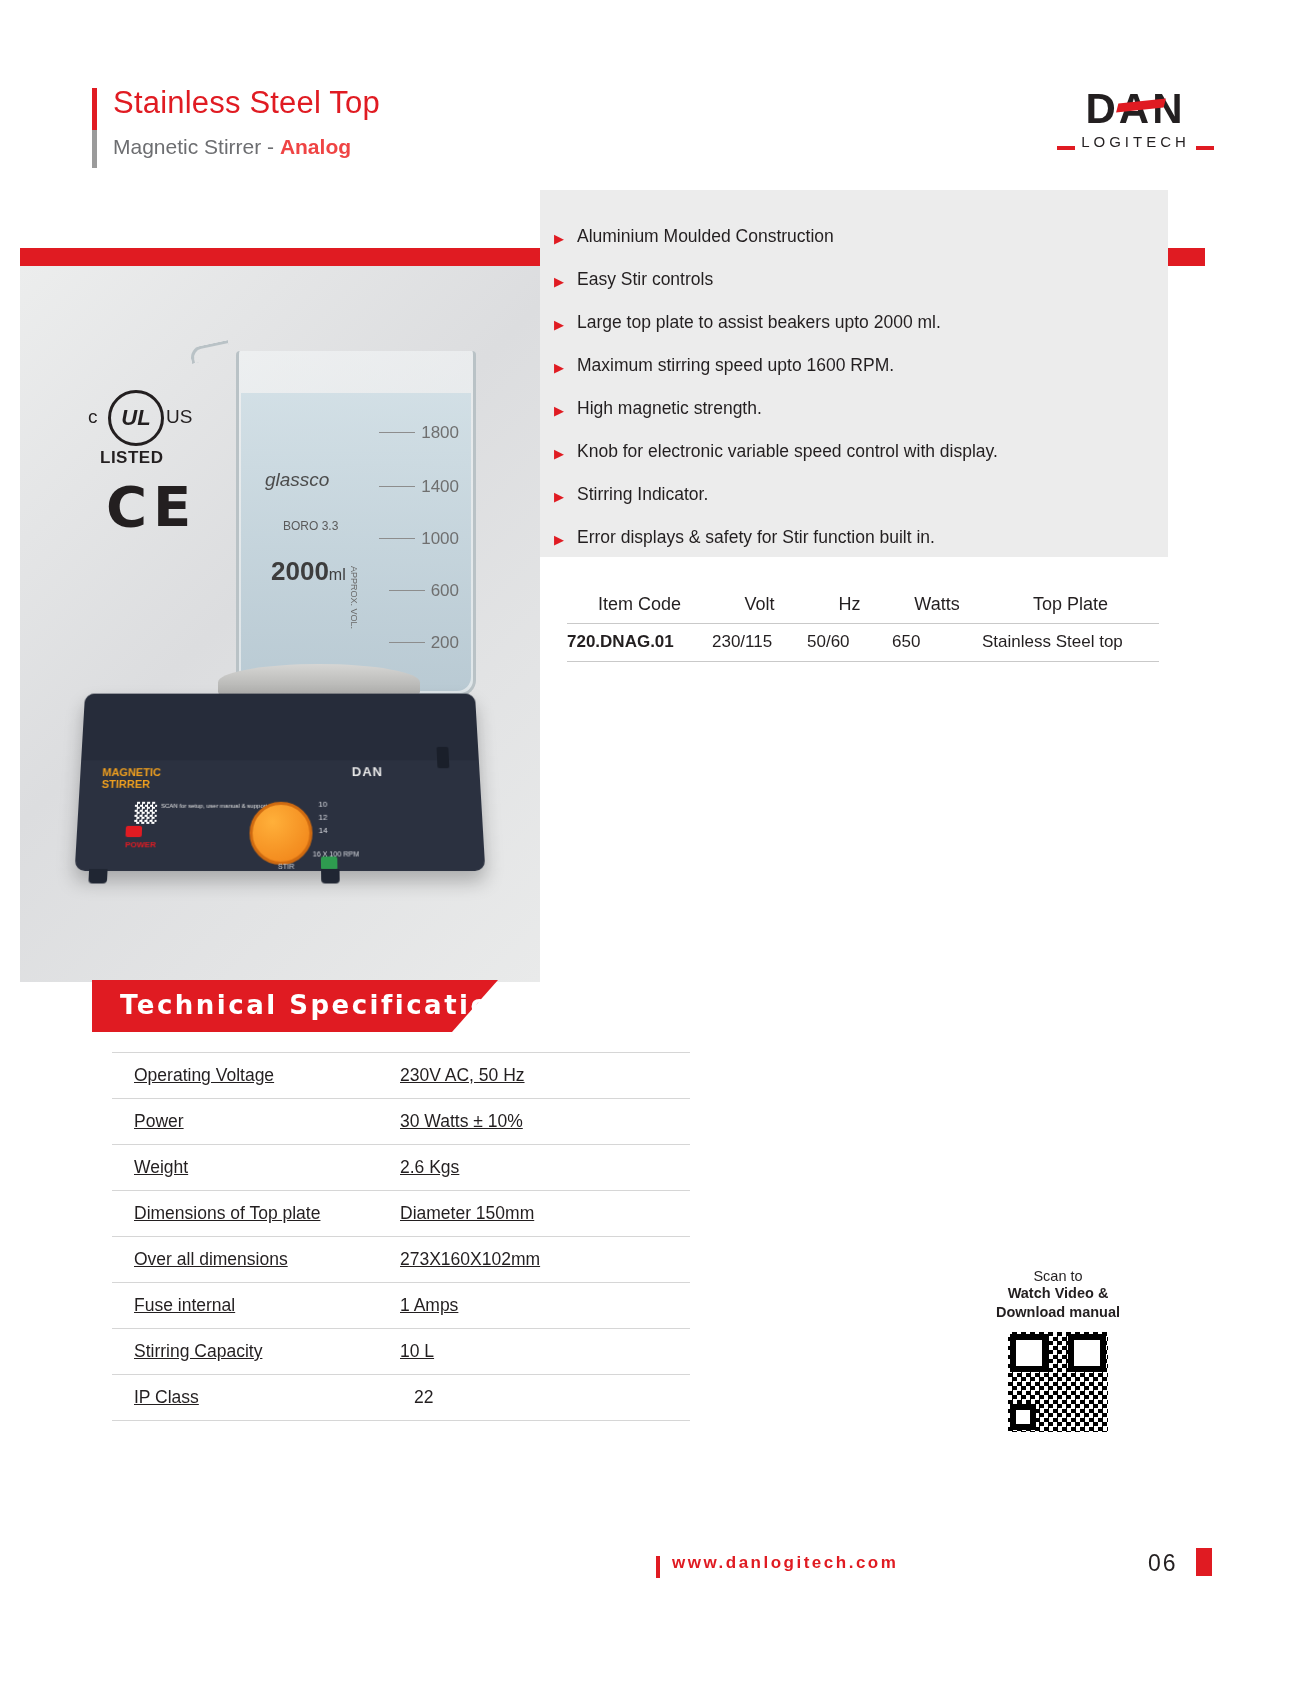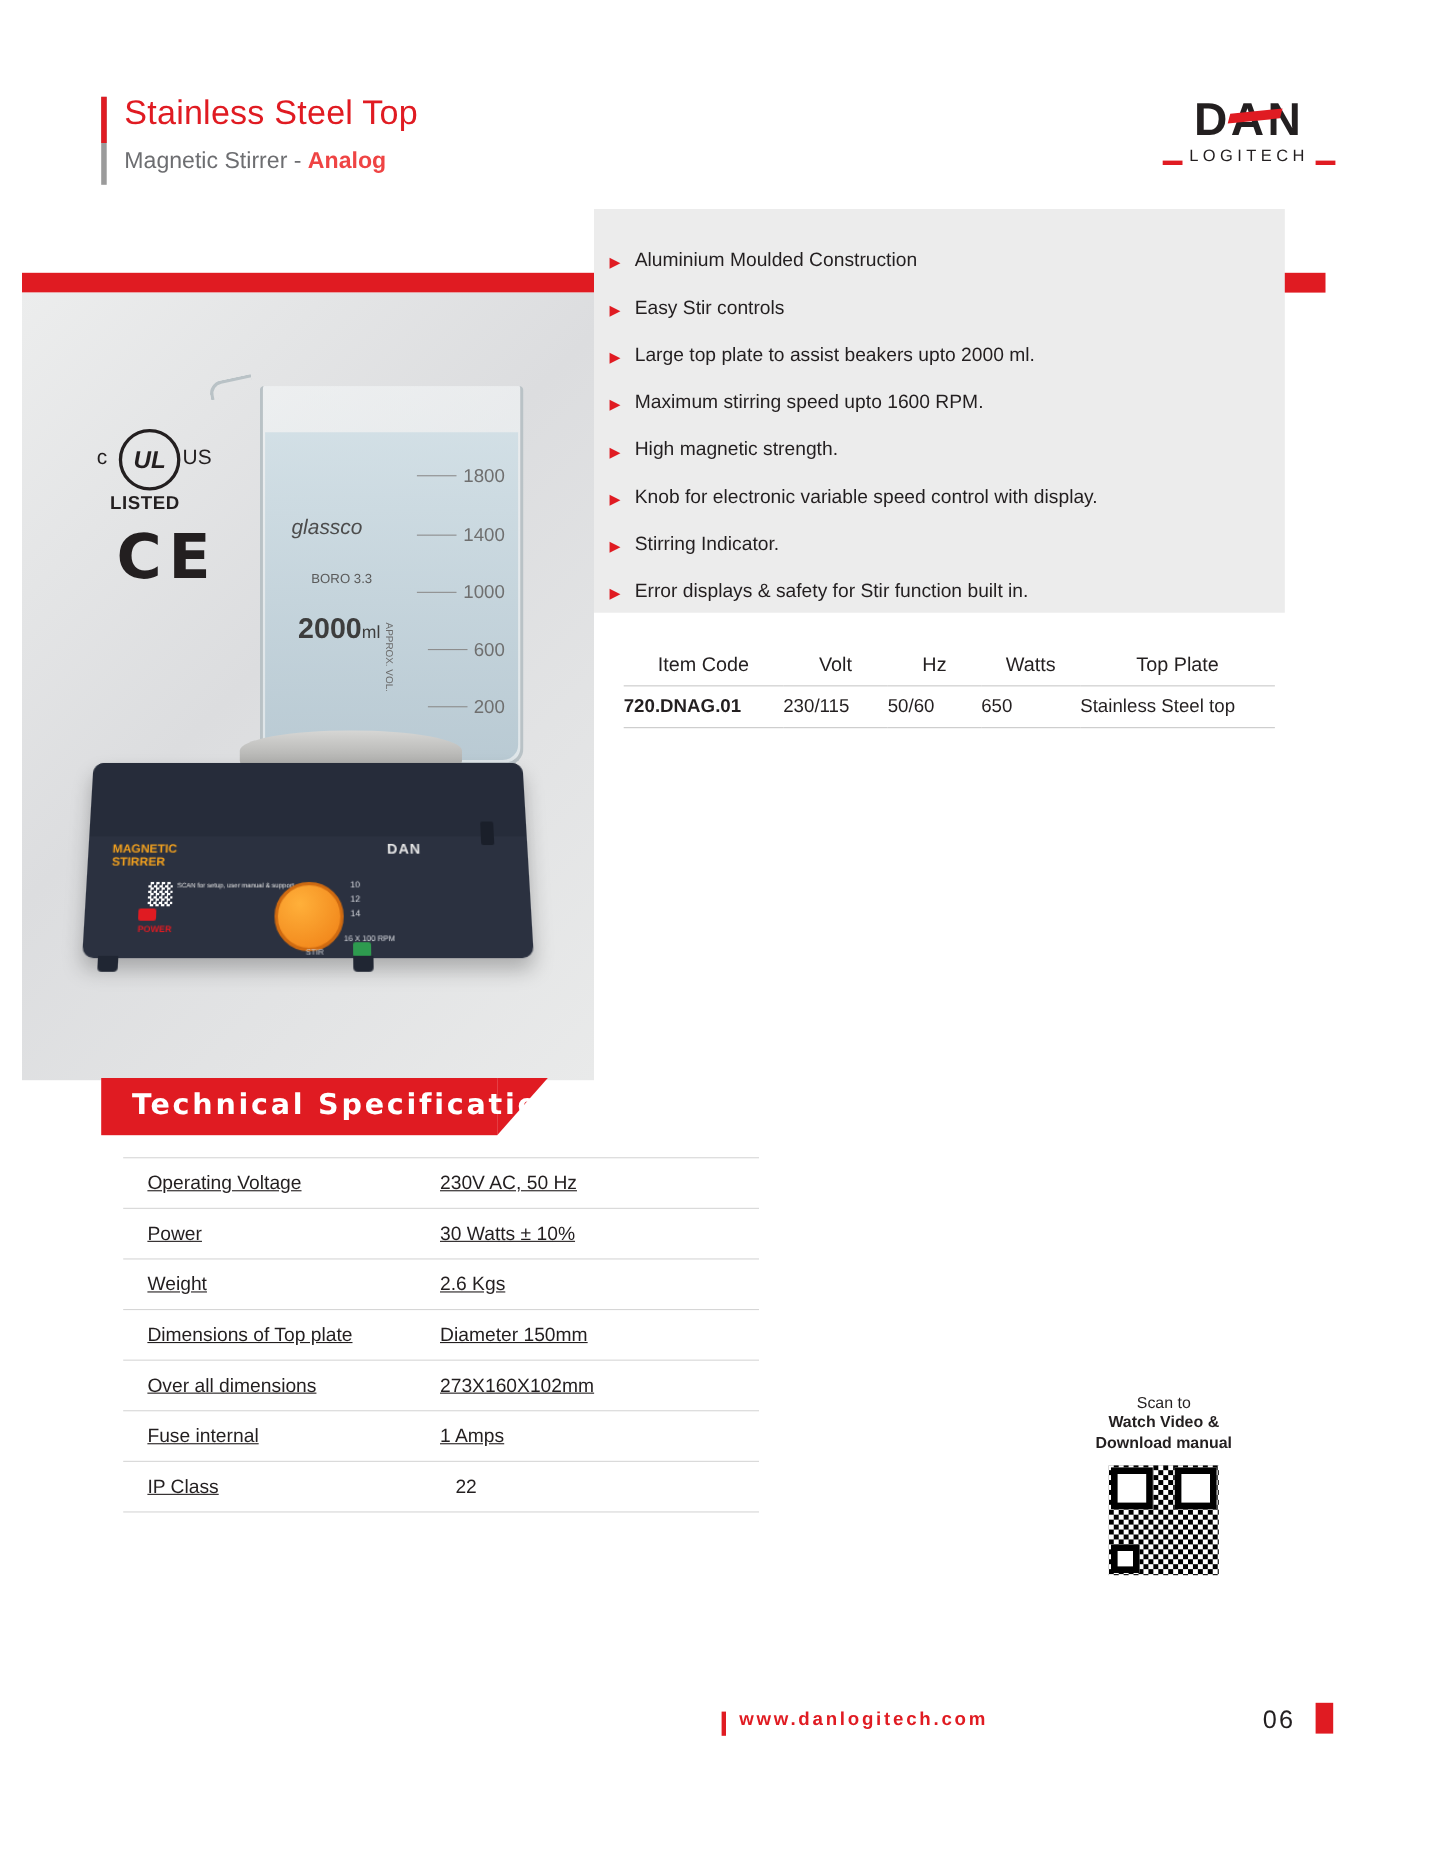--- a/index.html
+++ b/index.html
@@ -533,20 +533,24 @@
       </tr>
       <tr>
         <td>Over all dimensions</td>
         <td class="val">273X160X102mm</td>
       </tr>
       <tr>
         <td>Fuse internal</td>
         <td class="val">1 Amps</td>
       </tr>
       <tr>
+        <td>Stirring Capacity</td>
+        <td class="val">10 L</td>
+      </tr>
+      <tr>
         <td>IP Class</td>
         <td class="val"><span style="padding-left:14px;display:inline-block">22</span></td>
       </tr>
     </tbody>
   </table>
 </div>
 
 <div class="qr-block">
   <div class="qr-scan">Scan to</div>
   <div class="qr-watch">Watch Video &amp;</div>

